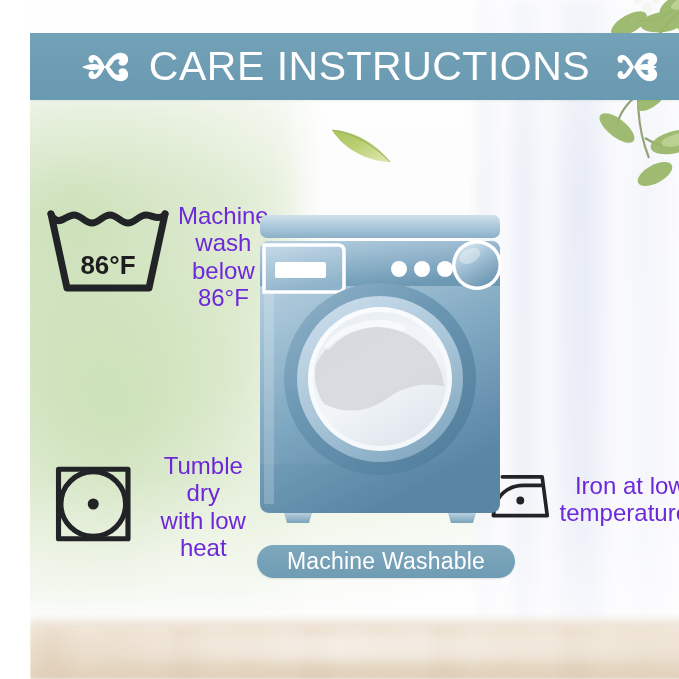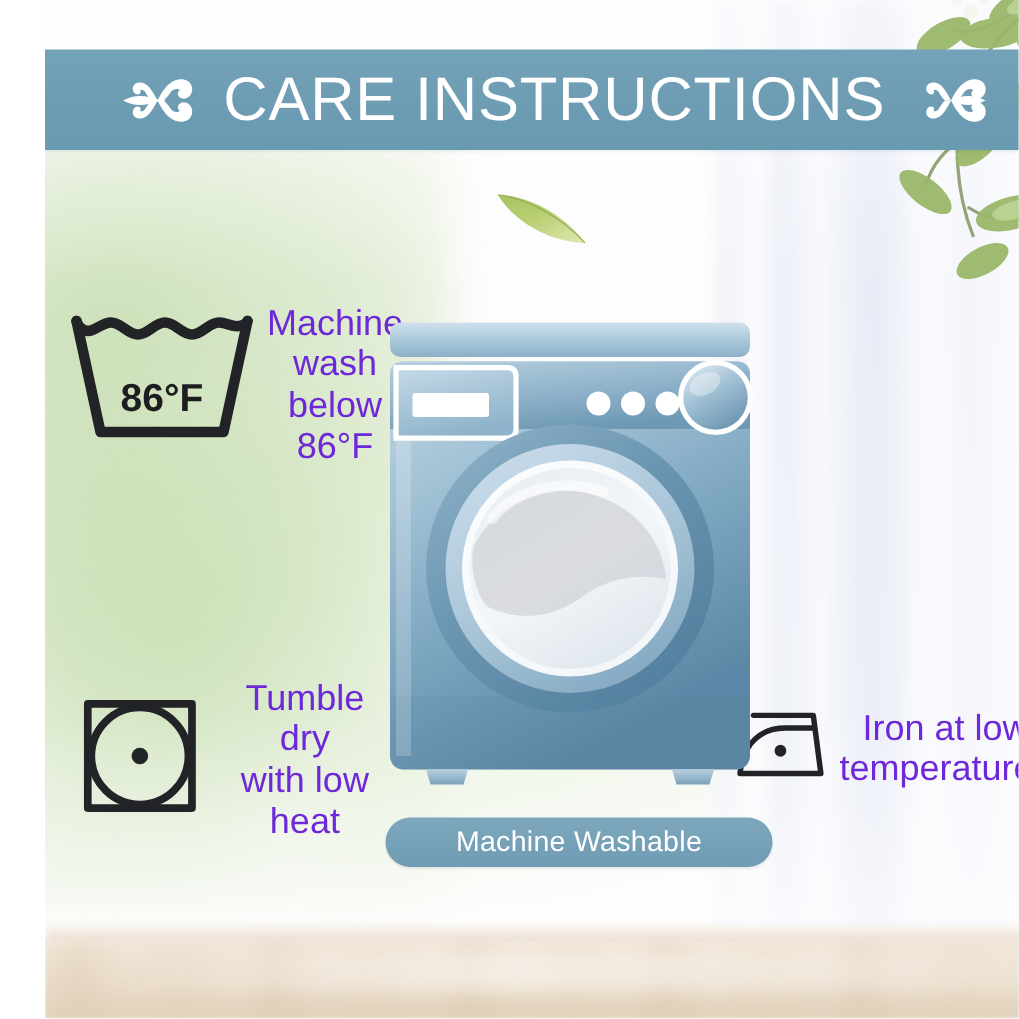--- a/index.html
+++ b/index.html
@@ -193,21 +193,21 @@
     position: absolute;
     left: 227px; top: 545px;
     width: 258px; height: 33px;
     border-radius: 17px;
     background: linear-gradient(180deg, #7da7bc 0%, #6f9cb4 100%);
     display: flex; align-items: center; justify-content: center;
     box-shadow: 0 1px 2px rgba(0,0,0,0.10);
   }
   .badge-text {
     color: #ffffff;
-    font-size: 19px;
+    font-size: 23px;
     letter-spacing: 0.2px;
     line-height: 1;
   }
 </style>
 </head>
 <body>
 
 <div id="stage">
 
   <div class="bg-base"></div>

